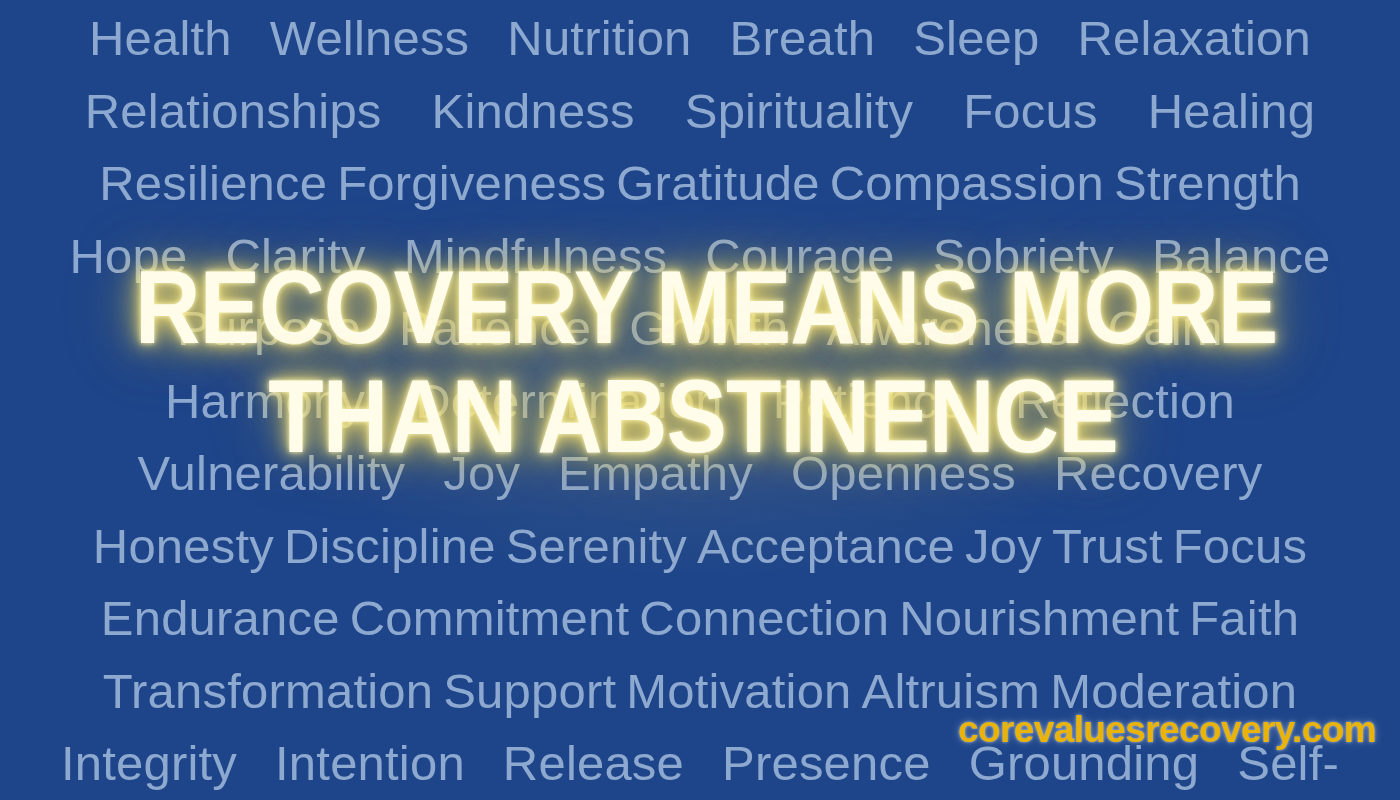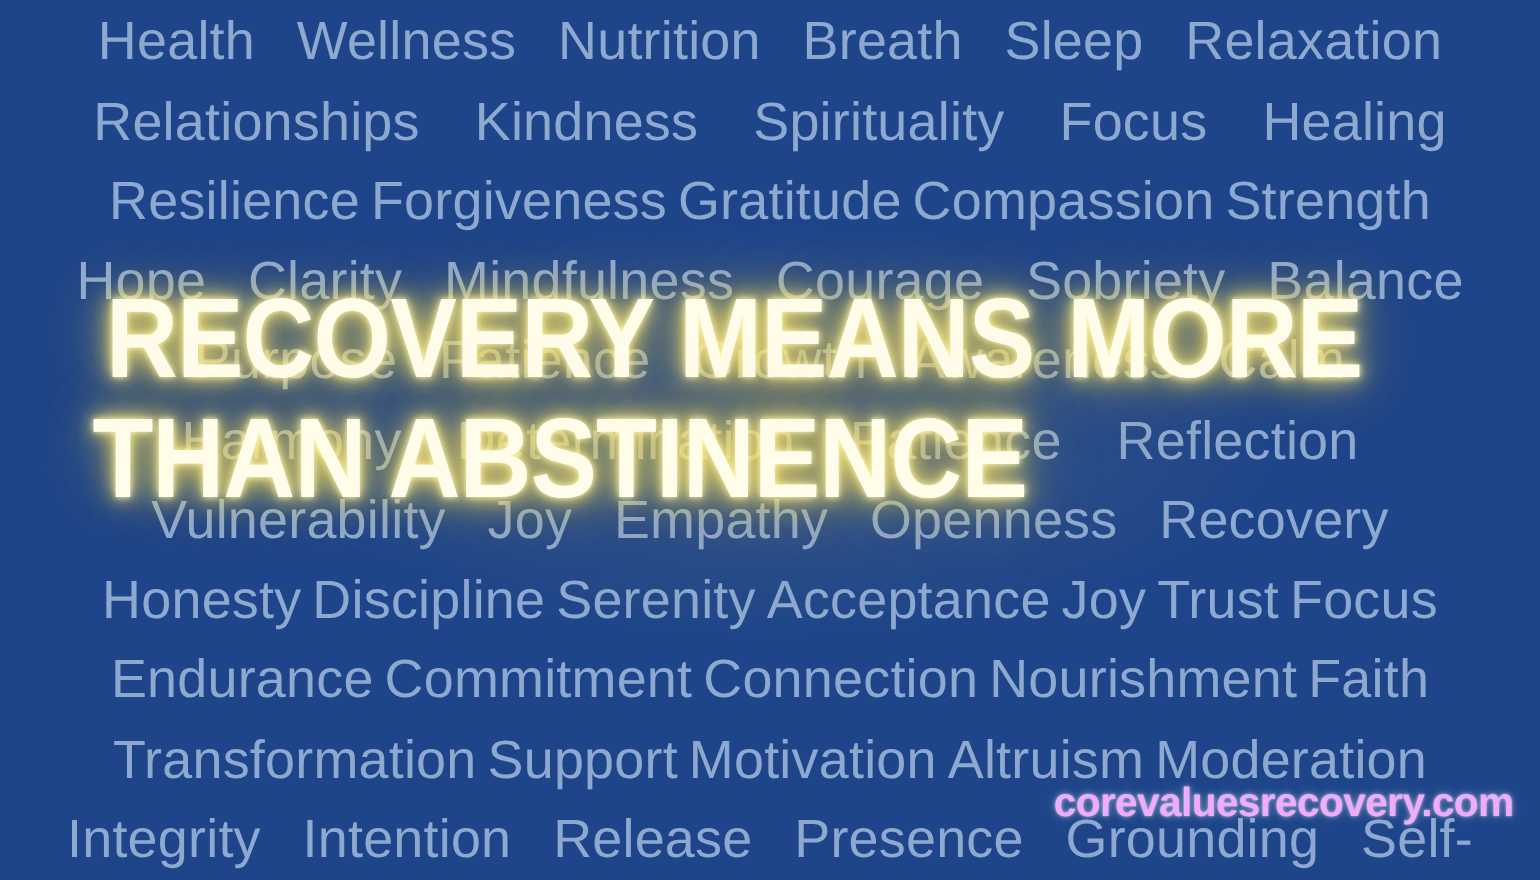--- a/index.html
+++ b/index.html
@@ -57,21 +57,21 @@
   .wc-row.wide  .w { margin: 0 19px; }
   .wc-row.xwide .w { margin: 0 25px; }
 
   
   #headline {
     position: absolute;
     z-index: 3;
     left: 0;
     right: 0;
     top: 258px;
-    text-align: left;
+    text-align: center;
     pointer-events: none;
   }
   .hl-line {
     font-family: "Liberation Sans Narrow", "Liberation Sans", sans-serif;
     font-weight: 700;
     font-size: 103px;
     line-height: 0.98;
     letter-spacing: -1px;
     color: #fffdea;
     transform: scaleX(0.88);
@@ -124,15 +124,15 @@
 
   <div id="bg-glow"></div>
 
   <div id="headline">
     <div class="hl-line hl-line-1" style="color: rgb(255, 253, 234);">
       <span>RECOVERY MEANS</span><span class="hl-gap"></span><span>MORE</span>
     </div>
     <div class="hl-line hl-line-2" style="color: rgb(255, 253, 234);">THAN ABSTINENCE</div>
   </div>
 
-  <div id="site-url" style="color: #f0abfc;">corevaluesrecovery.com</div>
+  <div id="site-url" style="color: #eab308;">corevaluesrecovery.com</div>
 
 </div>
 
 </body></html>

